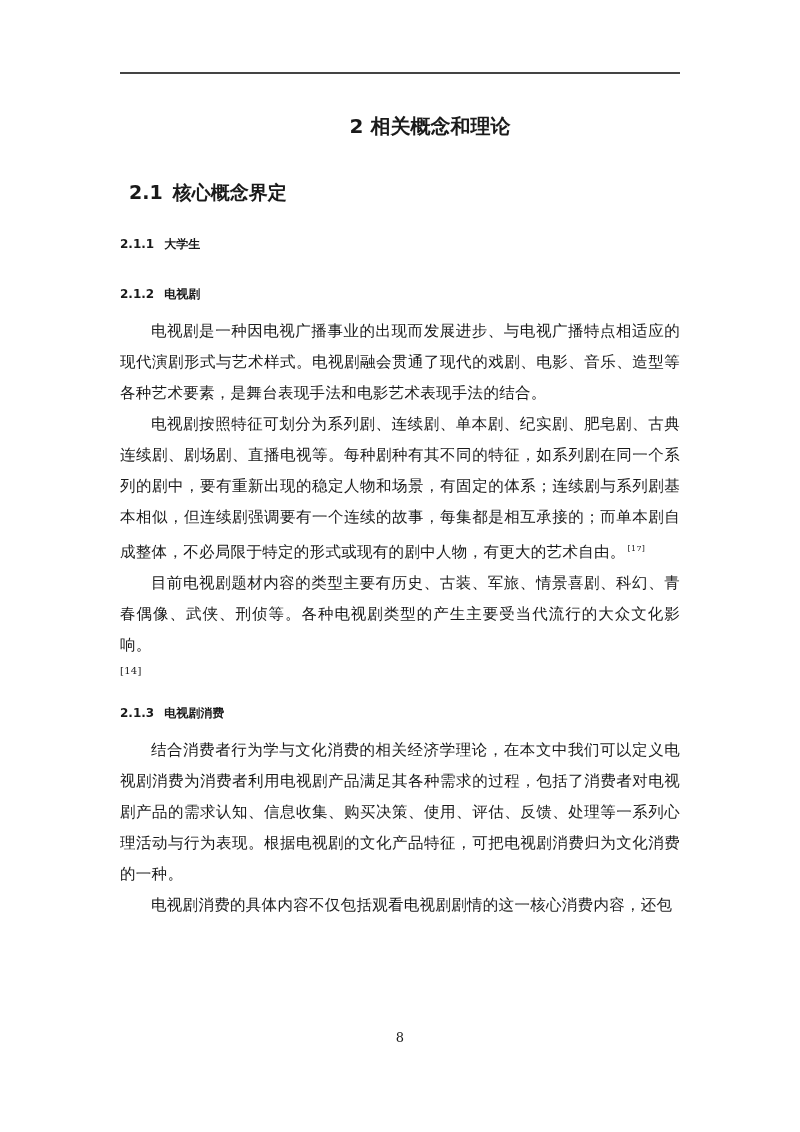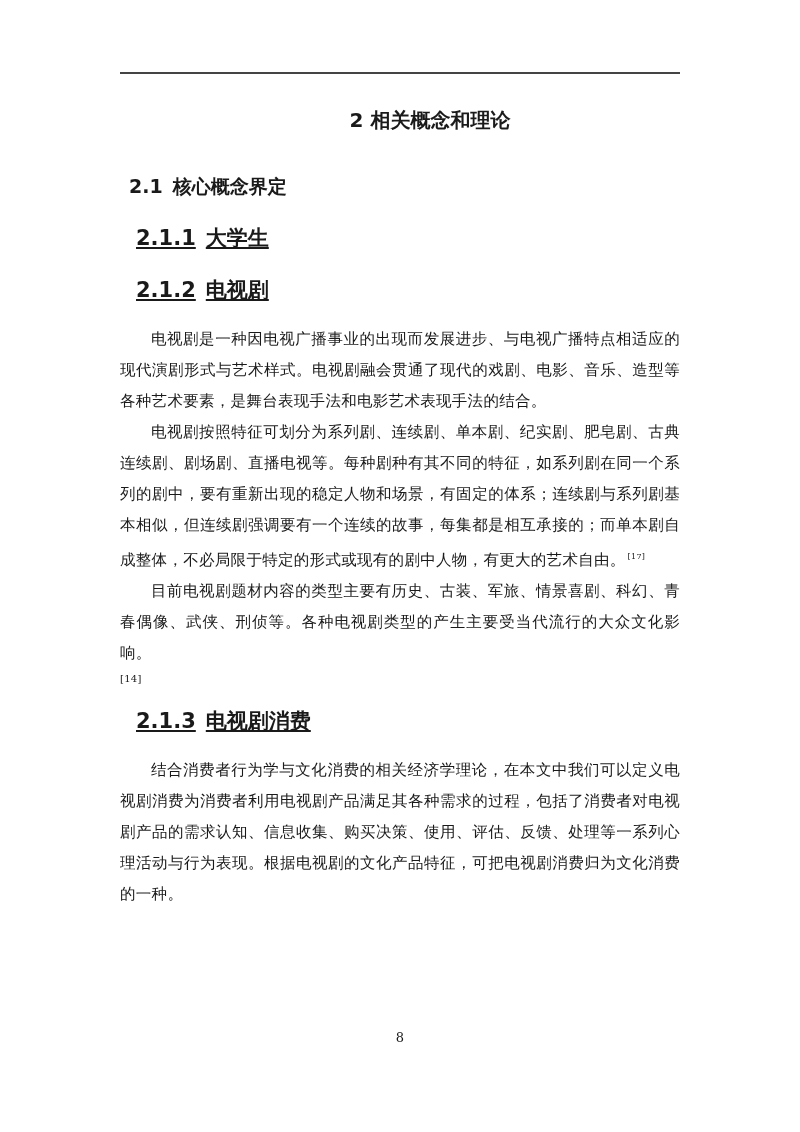--- a/index.html
+++ b/index.html
@@ -1,25 +1,25 @@
 <!DOCTYPE html>
 <html><head>
 <meta charset="utf-8">
 <style>
   html, body { margin: 0; padding: 0; background: #ffffff; }
   body { width: 800px; height: 1132px; position: relative; overflow: hidden;
          font-family: "DejaVu Serif", "Liberation Serif", serif; color: #1a1a1a; }
   .rule { position: absolute; left: 120px; top: 72px; width: 560px; height: 2px; background: #444; }
-  .content { position: absolute; left: 120px; top: 98px; width: 560px; }
+  .content { position: absolute; left: 120px; top: 104px; width: 560px; }
   .chapter-title { text-align: center; font-family: "DejaVu Sans", "Liberation Sans", sans-serif;
                    font-weight: bold; font-size: 20px; margin: 0; height: 44px; line-height: 44px; padding-left: 60px; }
   .h2 { font-family: "DejaVu Sans", "Liberation Sans", sans-serif; font-weight: bold; font-size: 19px;
         margin: 9px; height: 40px; line-height: 40px; margin-top: 24px; }
-  .h3 { font-family: "DejaVu Sans", "Liberation Sans", sans-serif; font-weight: bold; font-size: 21px;
-        margin: 16px; height: 36px; line-height: 36px; margin-top: 14px; text-decoration: underline; }
+  .h3 { font-family: "DejaVu Sans", "Liberation Sans", sans-serif; font-weight: bold; font-size: 12px;
+        margin: 0; height: 36px; line-height: 36px; margin-top: 14px; }
   .h3 .num, .h2 .num { margin-right: 10px; }
   p.para { margin: 0; font-size: 15.5px; line-height: 31px; text-indent: 2em; text-align: justify;
            letter-spacing: 0.3px; }
   .h3 + p.para { margin-top: 4px; }
   sup.cite { font-size: 8px; vertical-align: 6px; margin-left: 2px; }
   .cite-line { display: block; font-size: 10px; line-height: 20px; text-indent: 0; }
   .footer { position: absolute; left: 0; width: 800px; top: 1030px; text-align: center;
             font-size: 13px; font-family: "DejaVu Serif", serif; }
 </style>
 </head>
@@ -42,15 +42,16 @@
     <span class="num">2.1.2</span><span>电视剧</span>
   </h3>
   <p class="para">电视剧是一种因电视广播事业的出现而发展进步、与电视广播特点相适应的现代演剧形式与艺术样式。电视剧融会贯通了现代的戏剧、电影、音乐、造型等各种艺术要素，是舞台表现手法和电影艺术表现手法的结合。</p>
   <p class="para"><span>电视剧按照特征可划分为系列剧、连续剧、单本剧、纪实剧、肥皂剧、古典连续剧、剧场剧、直播电视等。每种剧种有其不同的特征，如系列剧在同一个系列的剧中，要有重新出现的稳定人物和场景，有固定的体系；连续剧与系列剧基本相似，但连续剧强调要有一个连续的故事，每集都是相互承接的；而单本剧自成整体，不必局限于特定的形式或现有的剧中人物，有更大的艺术自由。</span><sup class="cite">[17]</sup></p>
   <p class="para"><span>目前电视剧题材内容的类型主要有历史、古装、军旅、情景喜剧、科幻、青春偶像、武侠、刑侦等。各种电视剧类型的产生主要受当代流行的大众文化影响。</span><span class="cite-line">[14]</span></p>
 
   <h3 class="h3">
     <span class="num">2.1.3</span><span>电视剧消费</span>
   </h3>
   <p class="para">结合消费者行为学与文化消费的相关经济学理论，在本文中我们可以定义电视剧消费为消费者利用电视剧产品满足其各种需求的过程，包括了消费者对电视剧产品的需求认知、信息收集、购买决策、使用、评估、反馈、处理等一系列心理活动与行为表现。根据电视剧的文化产品特征，可把电视剧消费归为文化消费的一种。</p>
+  <p class="para">电视剧消费的具体内容不仅包括观看电视剧剧情的这一核心消费内容，还包</p>
 </div>
 
 <div class="footer">8</div>
 
 </body></html>

